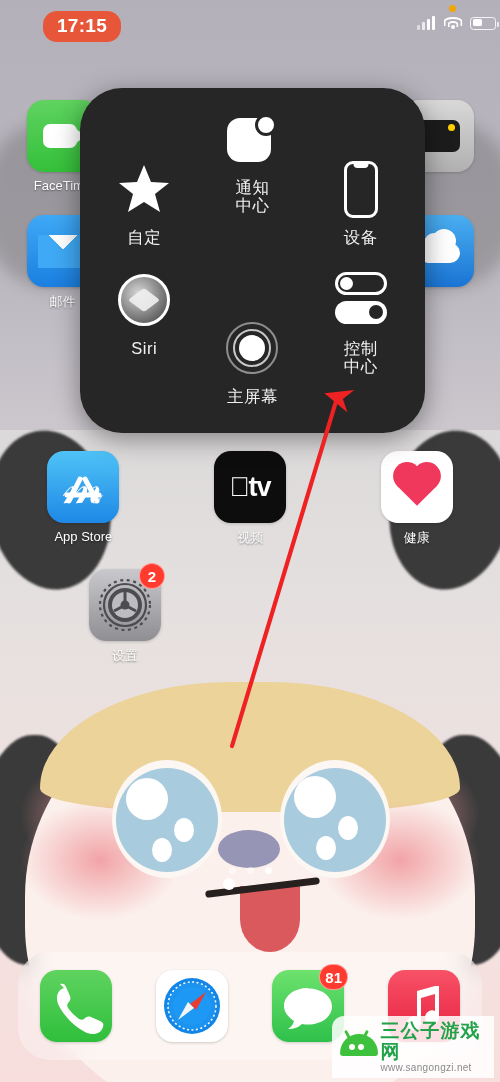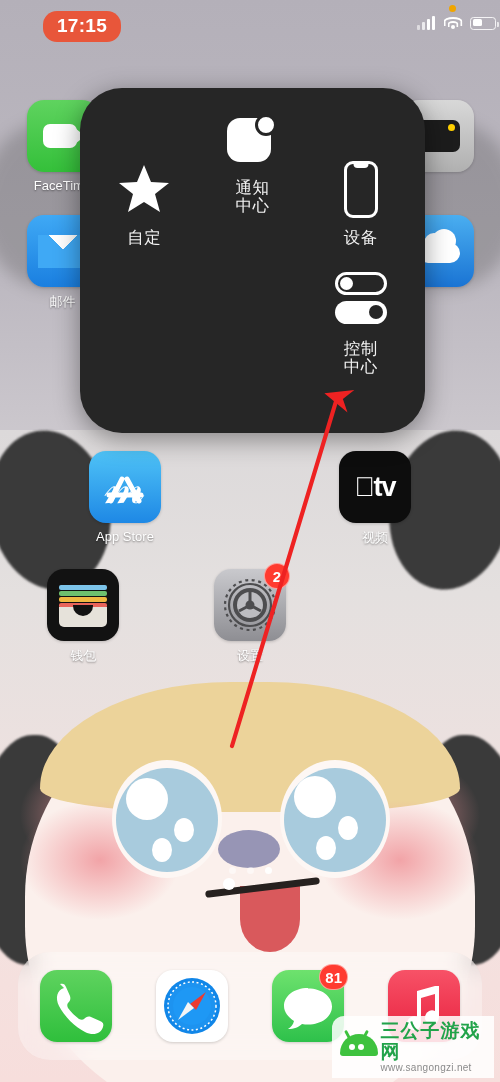--- a/index.html
+++ b/index.html
@@ -371,36 +371,31 @@
         <div class="app-label">App Store</div>
       </div>
       <div class="app">
         <div class="iconwrap">
             <div class="icon ic-tv">
               <span class="txt">tv</span>
             </div>
           </div>
         <div class="app-label">视频</div>
       </div>
+      <div class="app">
+        <div class="iconwrap">
+            <div class="icon ic-health">
+              <div class="heart"></div>
+            </div>
+          </div>
+        <div class="app-label">健康</div>
+      </div>
     </div>
 
     <div class="row">
-      <div class="app">
-        <div class="iconwrap">
-            <div class="icon ic-wallet">
-          <div style="position:absolute;left:12px;top:16px;width:48px;height:5px;background:#7cc4ea;border-radius:2px;"></div>
-          <div style="position:absolute;left:12px;top:22px;width:48px;height:5px;background:#6ec06e;border-radius:2px;"></div>
-          <div style="position:absolute;left:12px;top:28px;width:48px;height:5px;background:#f0b840;border-radius:2px;"></div>
-          <div style="position:absolute;left:12px;top:34px;width:48px;height:5px;background:#e8645a;border-radius:2px;"></div>
-          <div style="position:absolute;left:12px;top:38px;width:48px;height:20px;background:#e6e2da;border-radius:0 0 5px 5px;"></div>
-          <div style="position:absolute;left:26px;top:36px;width:20px;height:11px;background:#121212;border-radius:0 0 10px 10px;"></div>
-        </div>
-          </div>
-        <div class="app-label">钱包</div>
-      </div>
       <div class="app">
         <div class="iconwrap">
           <div class="icon ic-settings">
             <svg width="72" height="72" viewBox="0 0 72 72">
               <g stroke="#4d4d4f" stroke-width="2.2" fill="none">
                 <circle cx="36" cy="36" r="25" stroke-dasharray="3 3.6"></circle>
                 <circle cx="36" cy="36" r="21"></circle>
               </g>
               <circle cx="36" cy="36" r="17" fill="#4d4d4f"></circle>
               <circle cx="36" cy="36" r="13" fill="#bdbdc1"></circle>
@@ -492,21 +487,39 @@
 
     <div class="at-item at-c">
       <div class="at-icon">
         <div class="dev">
             <div class="notch"></div>
           </div>
       </div>
       <div class="at-label">设备</div>
     </div>
 
-
+    <div class="at-item at-d">
+      <div class="at-icon">
+        <div class="siri">
+            <div class="gem"></div>
+          </div>
+      </div>
+      <div class="at-label">Siri</div>
+    </div>
+
+    <div class="at-item at-e">
+      <div class="at-icon">
+        <div class="homebtn">
+            <div class="inner">
+              <div class="core"></div>
+            </div>
+          </div>
+      </div>
+      <div class="at-label">主屏幕</div>
+    </div>
 
     <div class="at-item at-f">
       <div class="at-icon">
         <div class="cc">
           <div class="sw top">
               <div class="knob"></div>
             </div>
           <div class="sw bot">
               <div class="knob"></div>
             </div>

